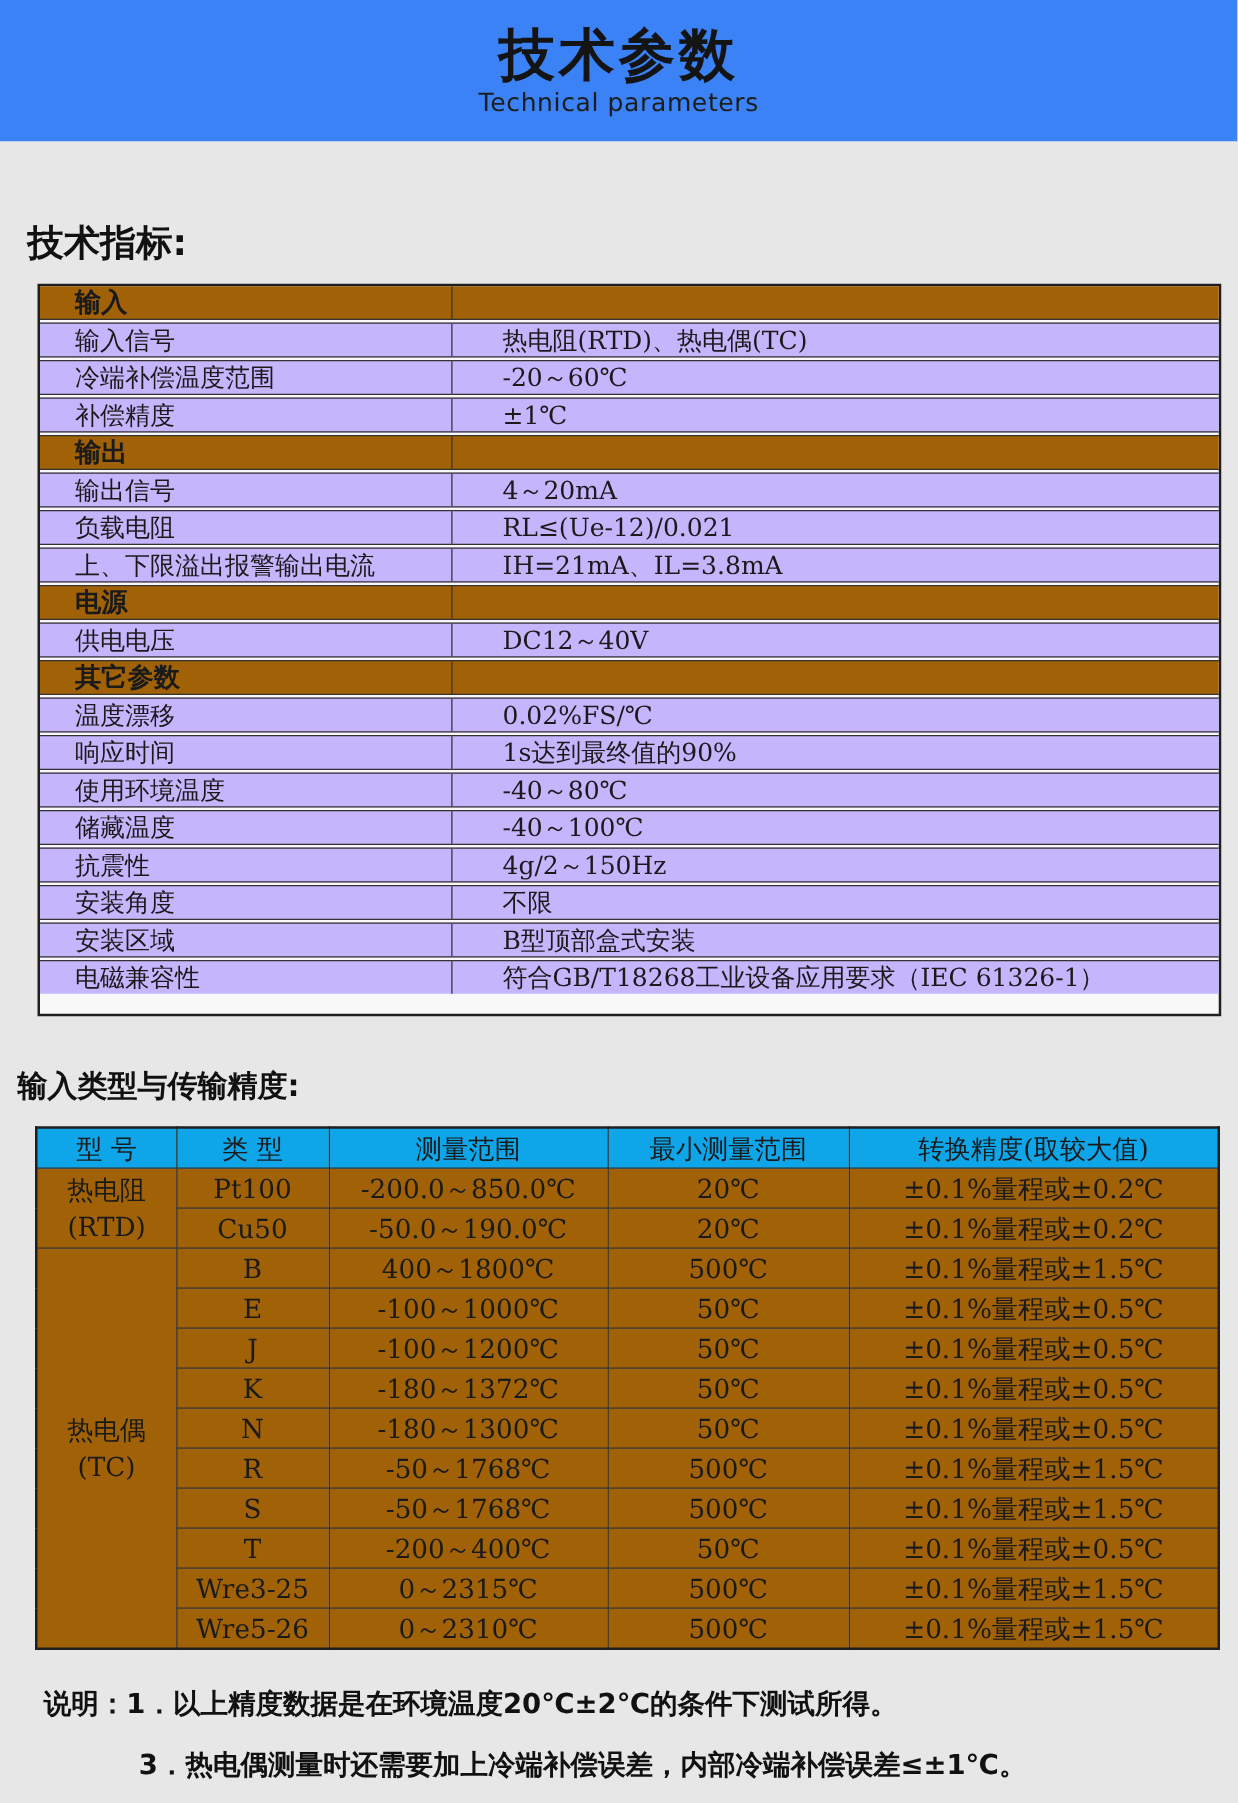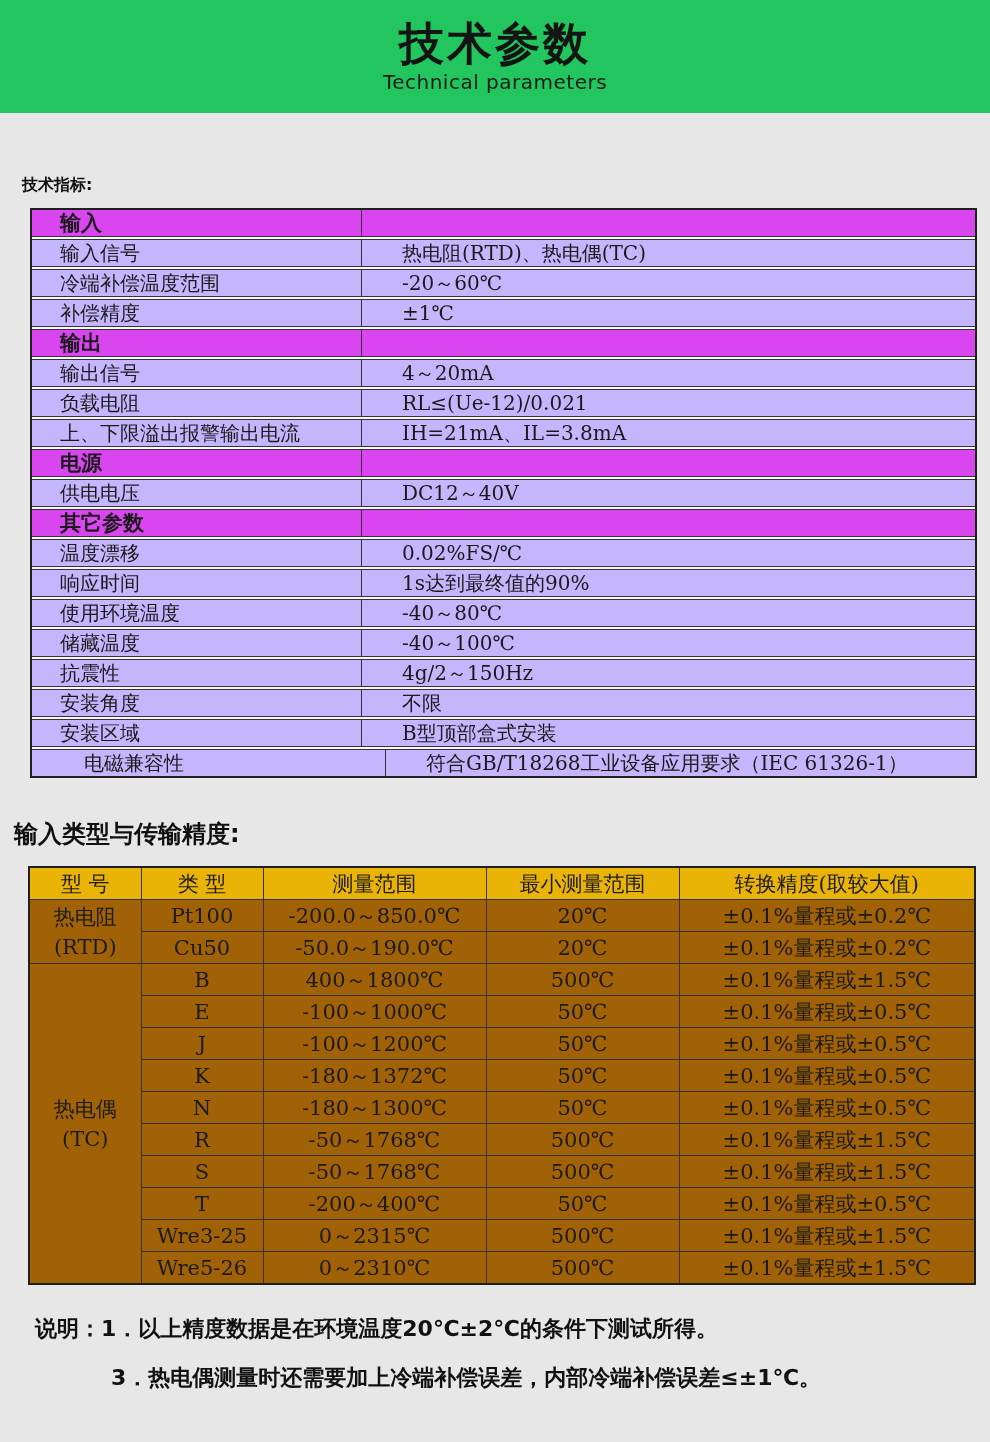--- a/index.html
+++ b/index.html
@@ -8,21 +8,21 @@
     height: 1442px;
     background: #e7e7e7;
     font-family: "DejaVu Sans", "Liberation Sans", sans-serif;
     color: #191919;
     overflow: hidden;
   }
 
   
   .banner {
     height: 113px;
-    background: #22c55e;
+    background: #3b82f6;
     display: flex;
     flex-direction: column;
     align-items: center;
     justify-content: center;
   }
   .banner-title {
     font-size: 45px;
     font-weight: bold;
     letter-spacing: 3px;
     color: #141414;
@@ -30,21 +30,21 @@
   }
   .banner-sub {
     font-size: 20px;
     color: #1c1c1c;
     margin-top: 2px;
     letter-spacing: 0.5px;
   }
 
   
   .sec-heading {
-    font-size: 16px;
+    font-size: 29px;
     font-weight: bold;
     color: #111;
   }
   #specs-heading   { margin: 62px 0 12px 22px; }
   #accuracy-heading{ margin: 40px 0 16px 14px; font-size: 24px; }
 
   
   .spec-table {
     margin-left: 30px;
     width: 943px;
@@ -55,23 +55,23 @@
     color: #1a1a1a;
   }
   .t1-row {
     display: flex;
     background: #c4b5fd;
     border-top: 1px solid #333;
     border-bottom: 1px solid #333;
     margin-bottom: 2px;
   }
   .t1-row:first-child { border-top: none; }
-  .t1-row:last-child  { margin-bottom: 0; border-bottom: none; padding-left: 24px; }
+  .t1-row:last-child  { margin-bottom: 16px; border-bottom: none; }
   .t1-row.section {
-    background: #d946ef;
+    background: #a16207;
     font-weight: bold;
     font-size: 21px;
   }
   .t1-label {
     width: 301px;
     padding-left: 28px;
     border-right: 1px solid #333;
     line-height: 26px;
     white-space: nowrap;
   }
@@ -94,21 +94,21 @@
     border: 2px solid #1f1f1f;
   }
   .acc-table th, .acc-table td {
     border: 1px solid #333;
     height: 31px;
     text-align: center;
     padding: 0 4px;
     font-weight: normal;
     white-space: nowrap;
   }
-  .acc-table thead th { background: #eab308; }
+  .acc-table thead th { background: #0ea5e9; }
   .acc-table tbody td { background: #a16207; }
   .acc-table .group-cell div { line-height: 30px; }
 
   
   .notes {
     margin: 28px 0 0 35px;
     font-size: 22px;
     font-weight: bold;
     color: #111;
   }

